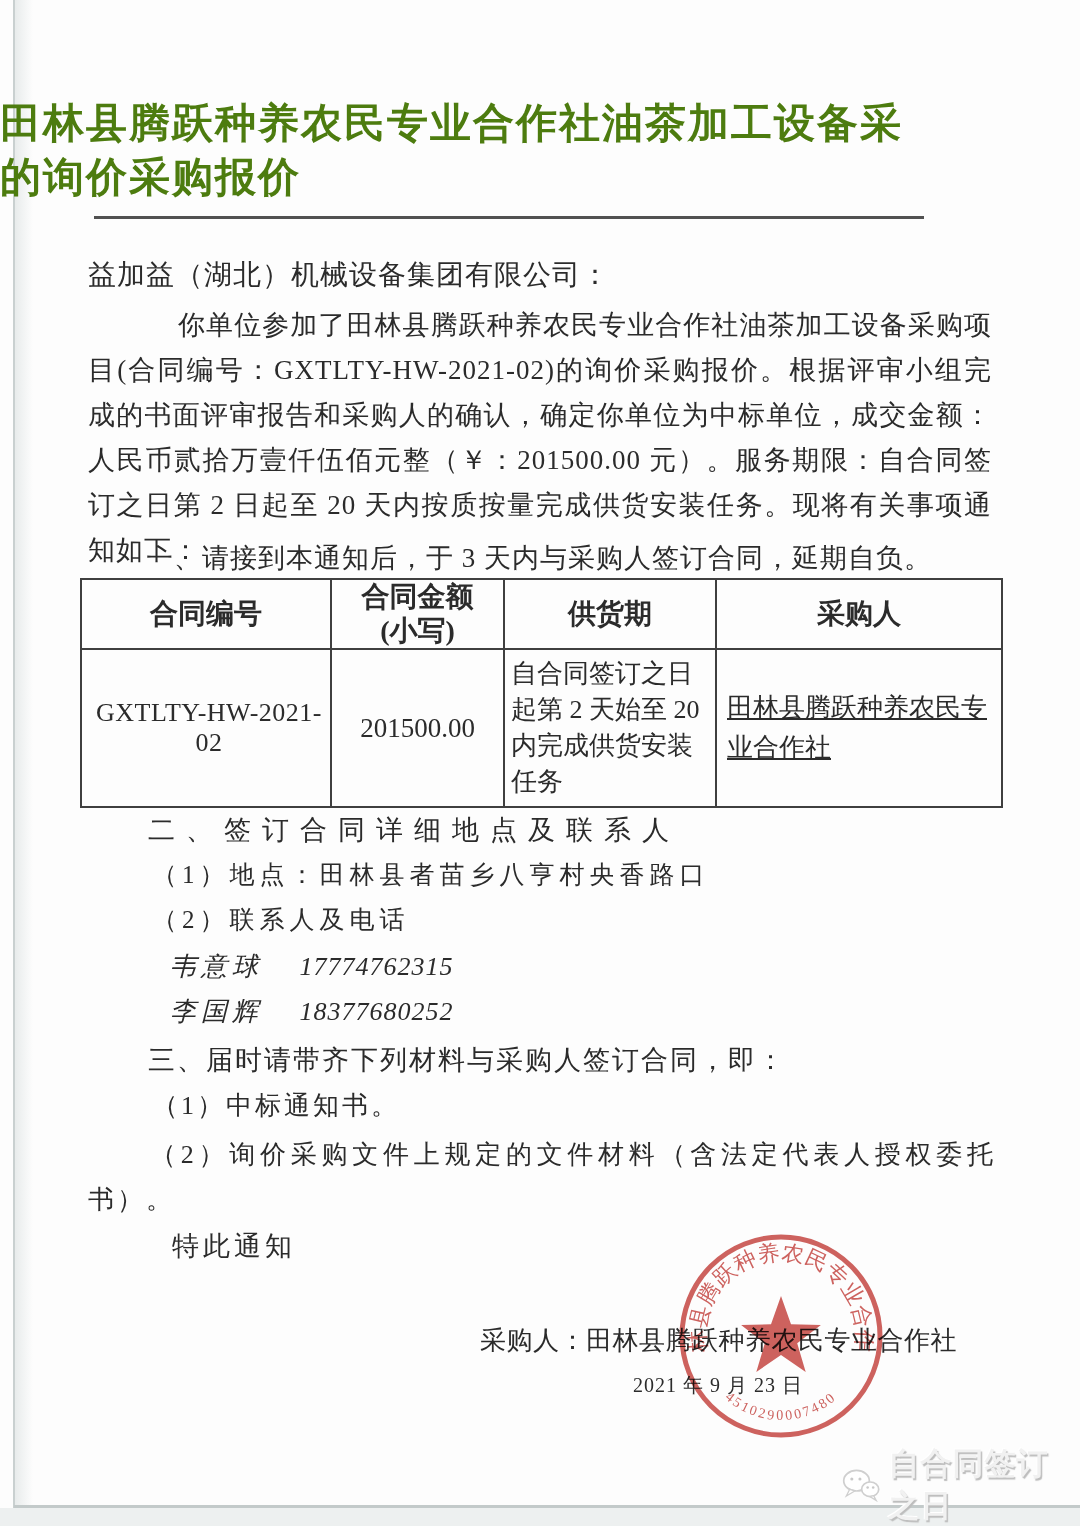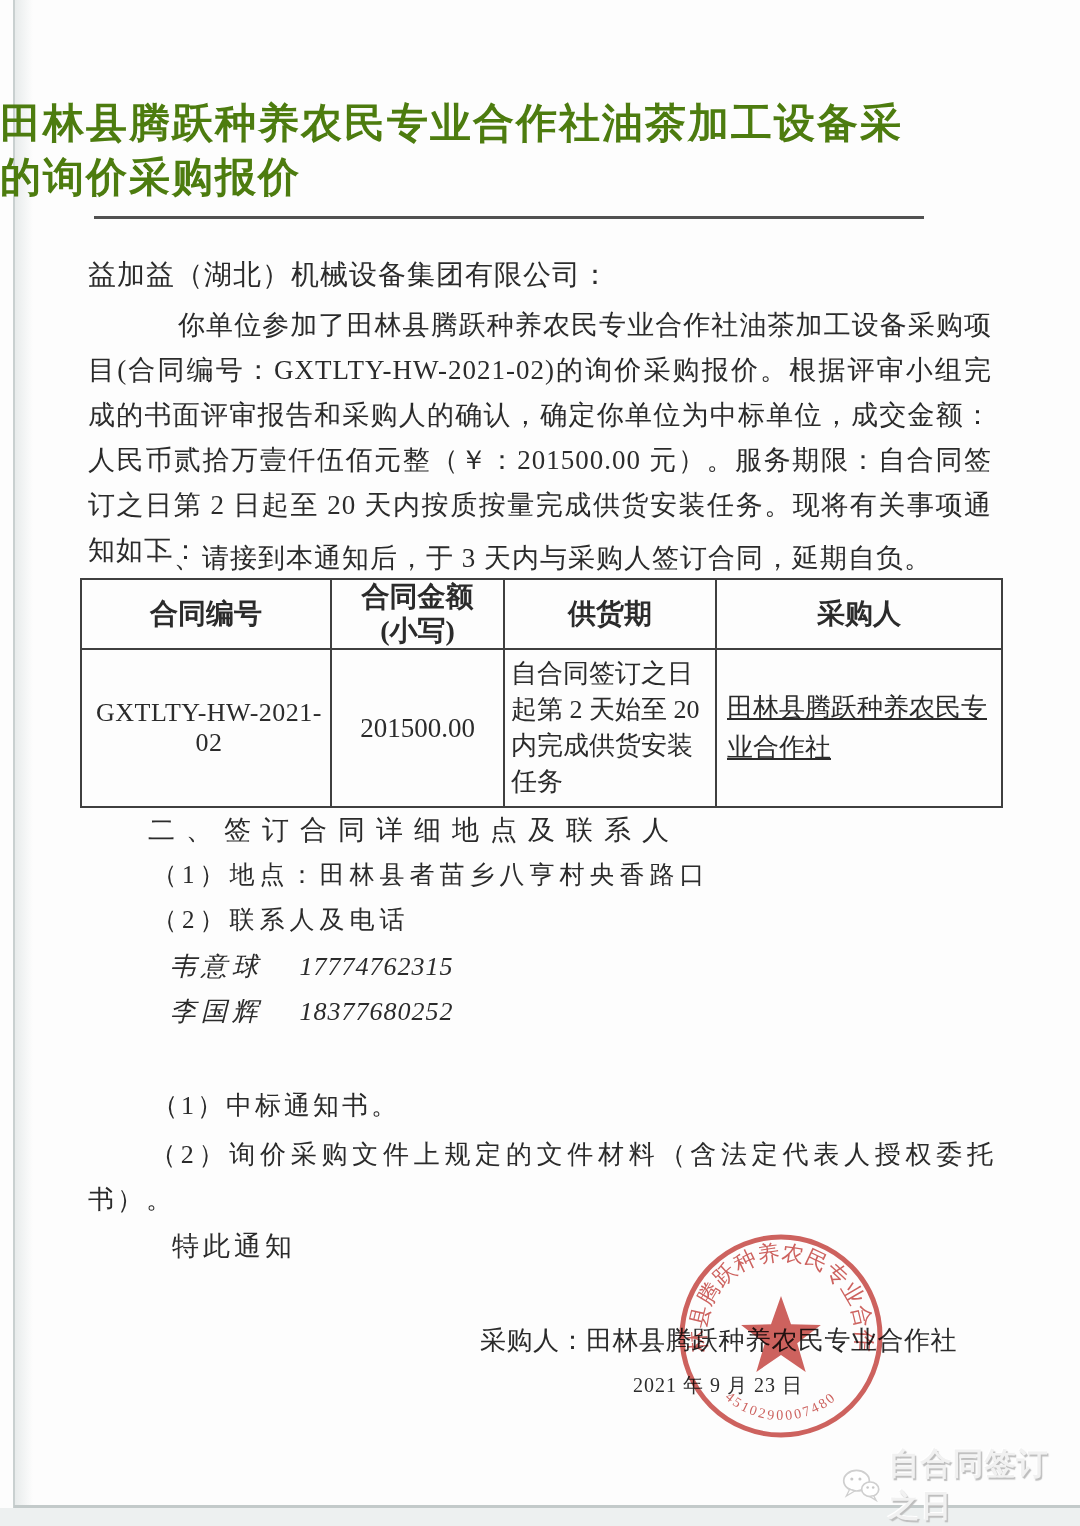--- a/index.html
+++ b/index.html
@@ -115,20 +115,21 @@
   <div class="contacts-head">（2）联系人及电话</div>
   <div class="contact-row row1">
     <span class="name">韦意球</span>
     <span class="phone">17774762315</span>
   </div>
   <div class="contact-row row2">
     <span class="name">李国辉</span>
     <span class="phone">18377680252</span>
   </div>
 
+  <div class="sec3">三、届时请带齐下列材料与采购人签订合同，即：</div>
   <div class="m1">（1）中标通知书。</div>
   <div class="m2">（2）询价采购文件上规定的文件材料（含法定代表人授权委托书）。</div>
   <div class="closing">特此通知</div>
 
   <div class="purchaser-line">采购人：田林县腾跃种养农民专业合作社</div>
   <div class="date-line">2021 年 9 月 23 日</div>
 
   <svg class="seal" viewBox="0 0 210 212">
     <circle cx="105" cy="106" r="99" fill="none" stroke-width="5" stroke="#c4403c"></circle>
     <polygon points="105,66 115,94.2 144.9,95 121.2,113.3 129.7,142 105,125 80.3,142 88.8,113.3 65.1,95 95,94.2" fill="#c4403c"></polygon>

